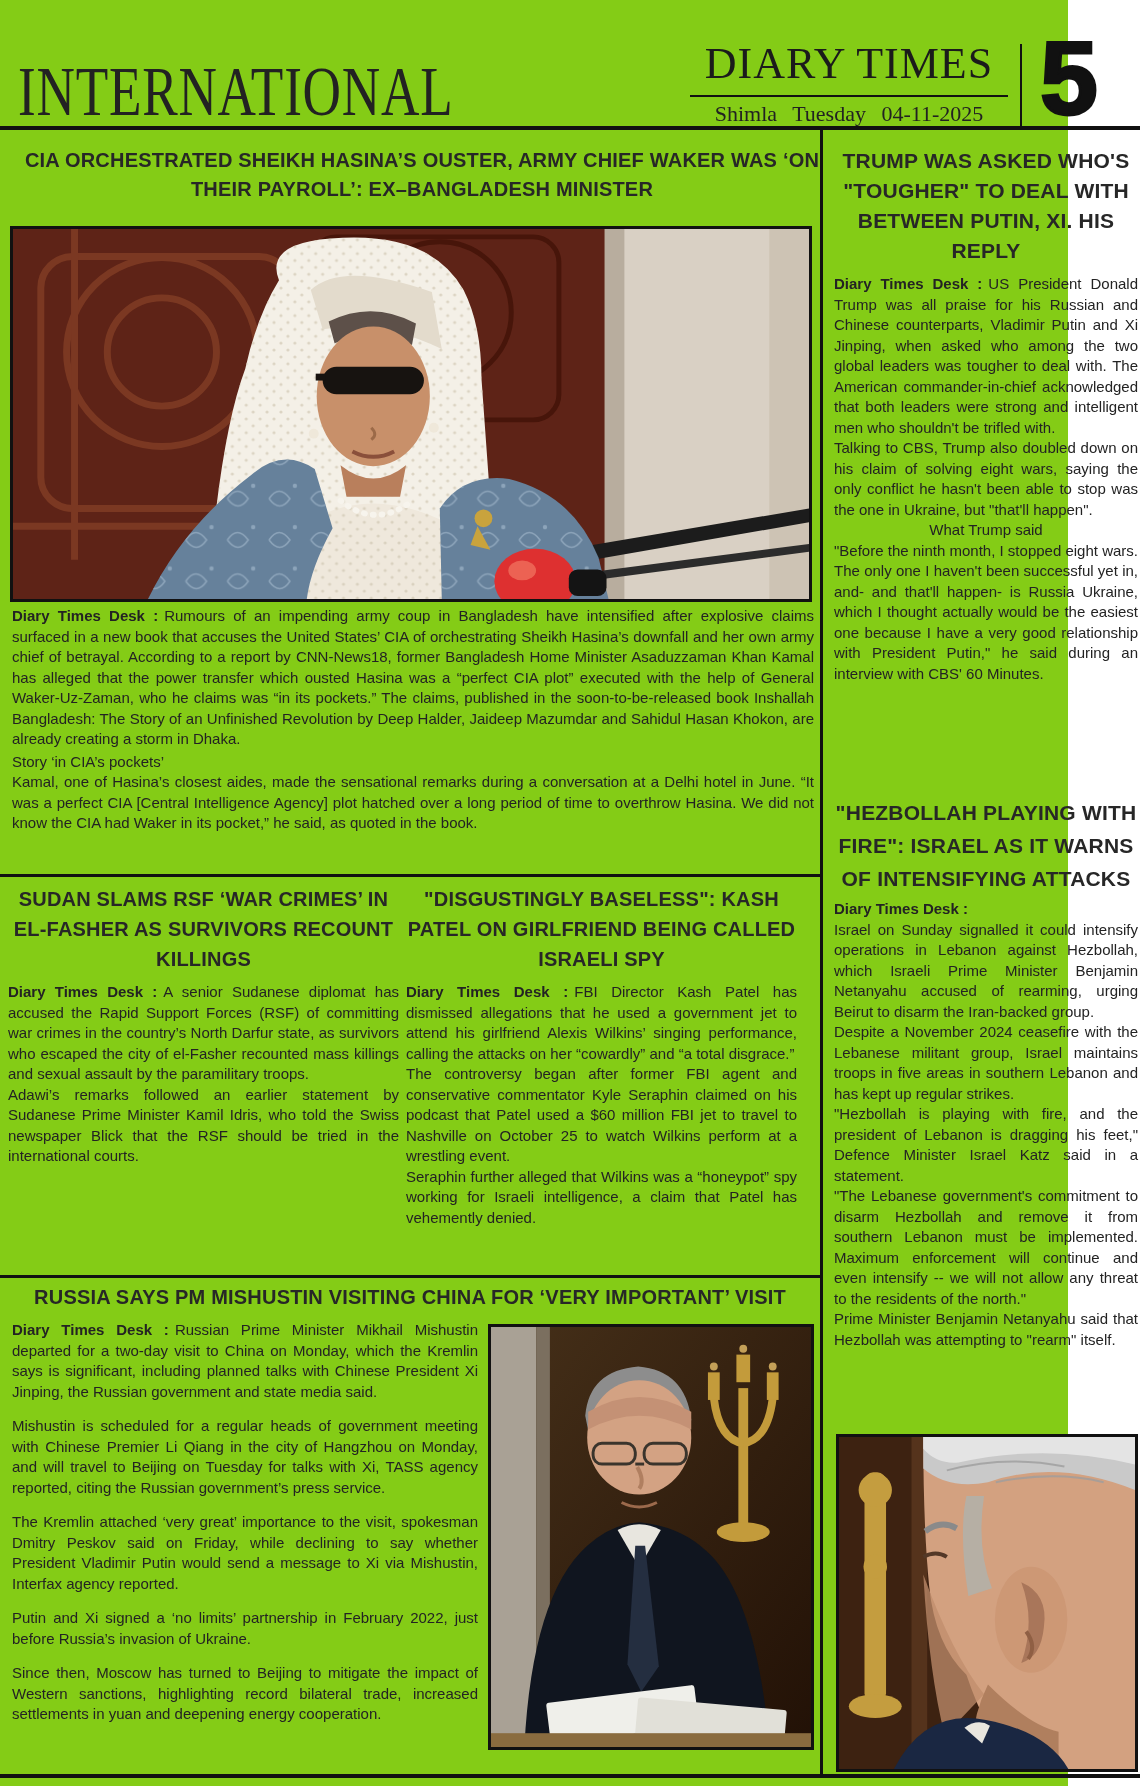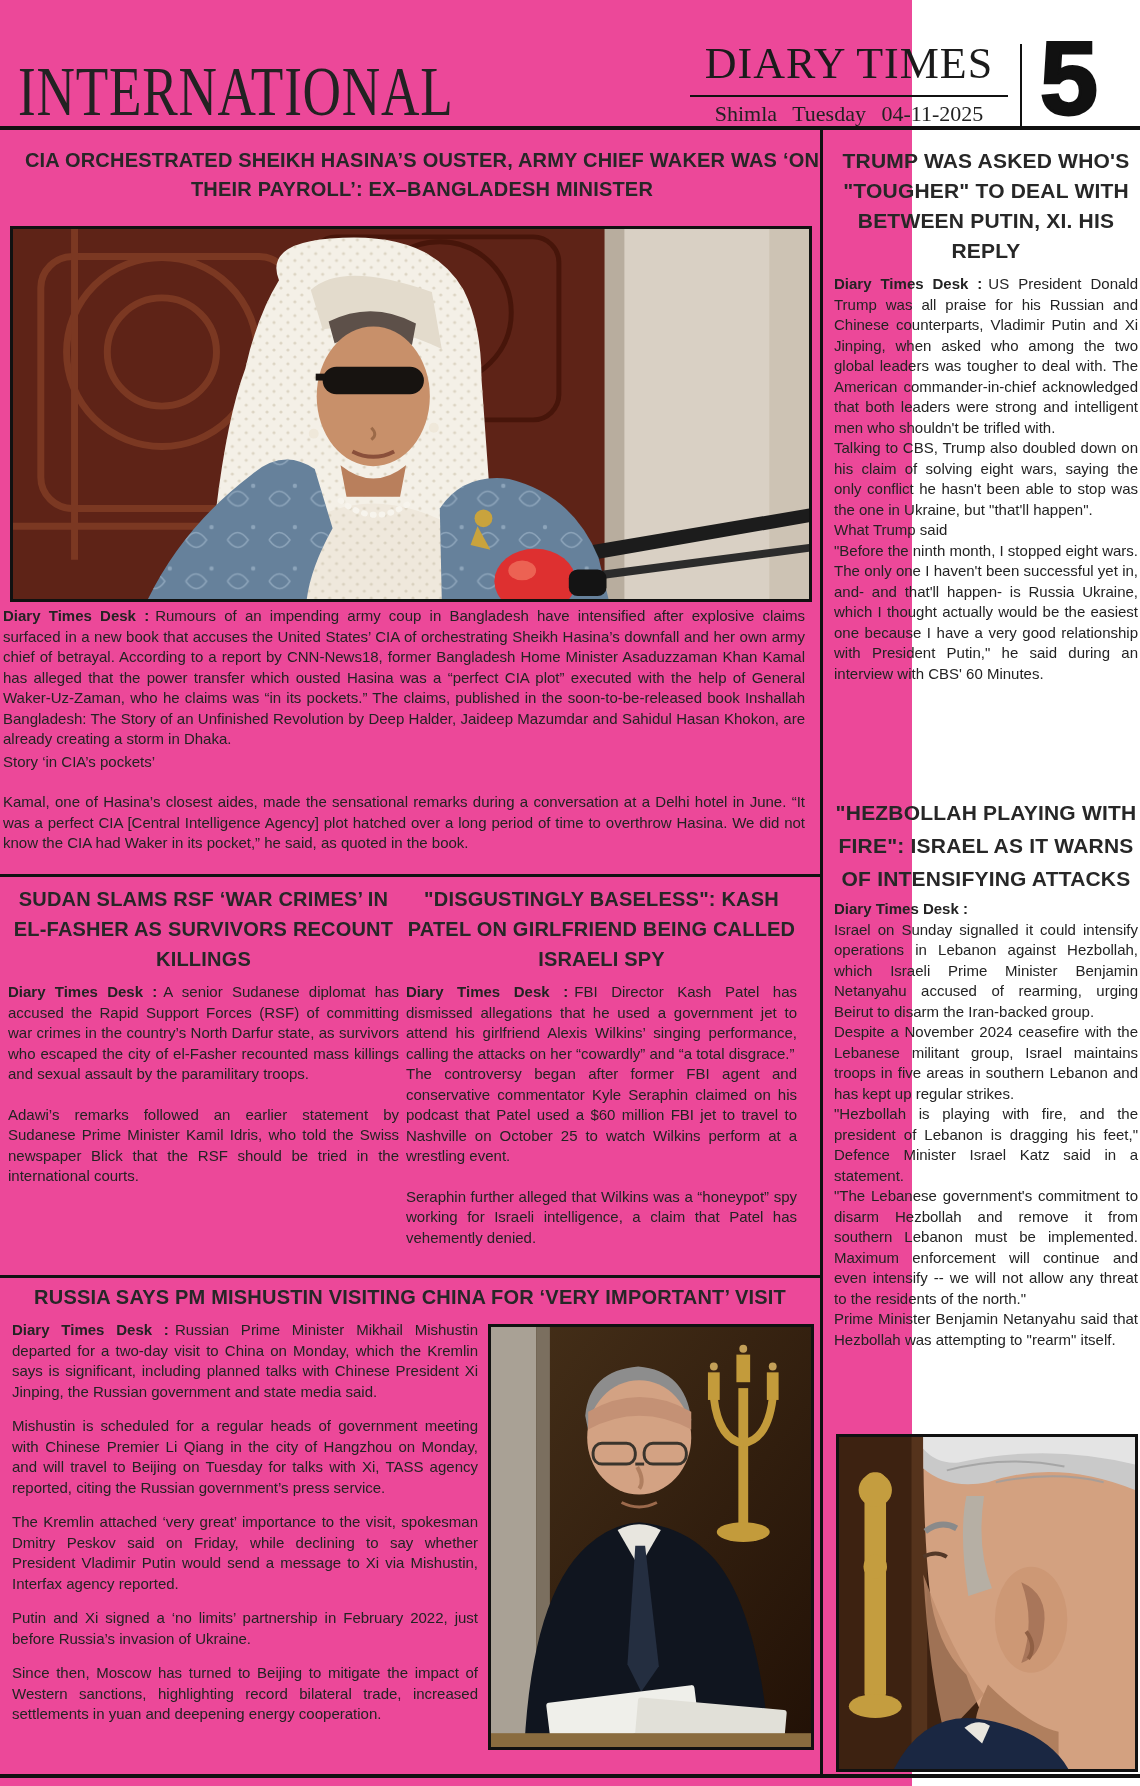--- a/index.html
+++ b/index.html
@@ -1,18 +1,18 @@
 <!DOCTYPE html>
 <html><head>
 <meta charset="utf-8">
 <style>
   * { margin:0; padding:0; box-sizing:border-box; }
   html,body { width:1140px; height:1786px; background:#ffffff; color:#1f1f1f;
               font-family:"Liberation Sans", sans-serif; overflow:hidden; }
-  .page { position:relative; width:912px; height:1786px; background:#ec4899; }
+  .page { position:relative; width:1068px; height:1786px; background:#84cc16; }
   .abs { position:absolute; }
 
   
   .intl { left:18px; top:52px; font-family:"Liberation Serif", serif; font-size:70px;
           letter-spacing:1px; color:#222; transform:scaleX(0.76); transform-origin:left top;
           white-space:nowrap; }
   .masthead { left:688px; top:38px; width:322px; text-align:center; }
   .mast-title { font-family:"Liberation Serif", serif; font-size:44px; color:#1b1b1b;
                 letter-spacing:1px; white-space:nowrap; }
   .mast-rule { height:2px; background:#111; margin:6px 2px 4px 2px; }
@@ -29,25 +29,25 @@
   
   .headline { font-weight:700; text-align:center; color:#272727; letter-spacing:0.2px; }
   .hl-cia    { left:12px; top:146px; width:820px; font-size:20px; line-height:29px; }
   .hl-mid    { font-size:20px; line-height:30px; margin-bottom:8px; }
   .hl-russia { left:0; top:1284px; width:820px; font-size:20px; line-height:26px; }
   .hl-right  { font-size:21px; line-height:30px; margin-bottom:8px; }
   .hl-hez    { font-size:21px; line-height:33px; margin-bottom:4px; }
 
   .bodytext p { font-size:15px; line-height:20.5px; text-align:justify; color:#232323; }
   .bodytext .lead { font-weight:700; margin-right:6px; }
-  .gap { margin-top:20px; }
+  .gap { }
   .smallgap { margin-top:2px; }
   .byline-line { font-weight:700; text-align:left !important; }
 
-  .cia-body    { left:3px;  top:606px;  width:802px; }
+  .cia-body    { left:12px;  top:606px;  width:802px; }
   .mid-cols    { left:8px;   top:884px;  width:806px; display:flex; gap:7px; }
   .mid-col     { width:391px; }
   .russia-body { left:12px;  top:1320px; width:466px; }
   .russia-body p { margin-bottom:14px; }
   .trump-art   { left:834px; top:146px;  width:304px; }
   .hez-art     { left:834px; top:796px;  width:304px; }
 
   
   .photo { border:3px solid #111; overflow:hidden; background:#777; }
   .photo svg { display:block; width:100%; height:100%; }
@@ -209,21 +209,21 @@
       <rect x="58" y="372" width="152" height="42" rx="3" fill="#efefea" transform="rotate(-7 134 393)"></rect>
       <rect x="148" y="382" width="152" height="40" rx="3" fill="#e1e0d8" transform="rotate(5 224 402)"></rect>
       <rect x="0" y="412" width="326" height="14" fill="#8a6c3f"></rect>
     </svg>
   </div>
 
   <div class="abs bodytext trump-art">
     <div class="headline hl-right">TRUMP WAS ASKED WHO'S "TOUGHER" TO DEAL WITH BETWEEN PUTIN, XI. HIS REPLY</div>
     <p><b class="lead">Diary Times Desk :</b><span>US President Donald Trump was all praise for his Russian and Chinese counterparts, Vladimir Putin and Xi Jinping, when asked who among the two global leaders was tougher to deal with. The American commander-in-chief acknowledged that both leaders were strong and intelligent men who shouldn't be trifled with.</span></p>
     <p>Talking to CBS, Trump also doubled down on his claim of solving eight wars, saying the only conflict he hasn't been able to stop was the one in Ukraine, but "that'll happen".</p>
-    <p style="text-align:left;">What Trump said</p>
+    <p style="text-align:center;">What Trump said</p>
     <p>"Before the ninth month, I stopped eight wars. The only one I haven't been successful yet in, and- and that'll happen- is Russia Ukraine, which I thought actually would be the easiest one because I have a very good relationship with President Putin," he said during an interview with CBS' 60 Minutes.</p>
   </div>
 
   <div class="abs bodytext hez-art">
     <div class="headline hl-hez">"HEZBOLLAH PLAYING WITH FIRE": ISRAEL AS IT WARNS OF INTENSIFYING ATTACKS</div>
     <p class="byline-line">Diary Times Desk :</p>
     <p>Israel on Sunday signalled it could intensify operations in Lebanon against Hezbollah, which Israeli Prime Minister Benjamin Netanyahu accused of rearming, urging Beirut to disarm the Iran-backed group.</p>
     <p>Despite a November 2024 ceasefire with the Lebanese militant group, Israel maintains troops in five areas in southern Lebanon and has kept up regular strikes.</p>
     <p>"Hezbollah is playing with fire, and the president of Lebanon is dragging his feet," Defence Minister Israel Katz said in a statement.</p>
     <p>"The Lebanese government's commitment to disarm Hezbollah and remove it from southern Lebanon must be implemented. Maximum enforcement will continue and even intensify -- we will not allow any threat to the residents of the north."</p>

